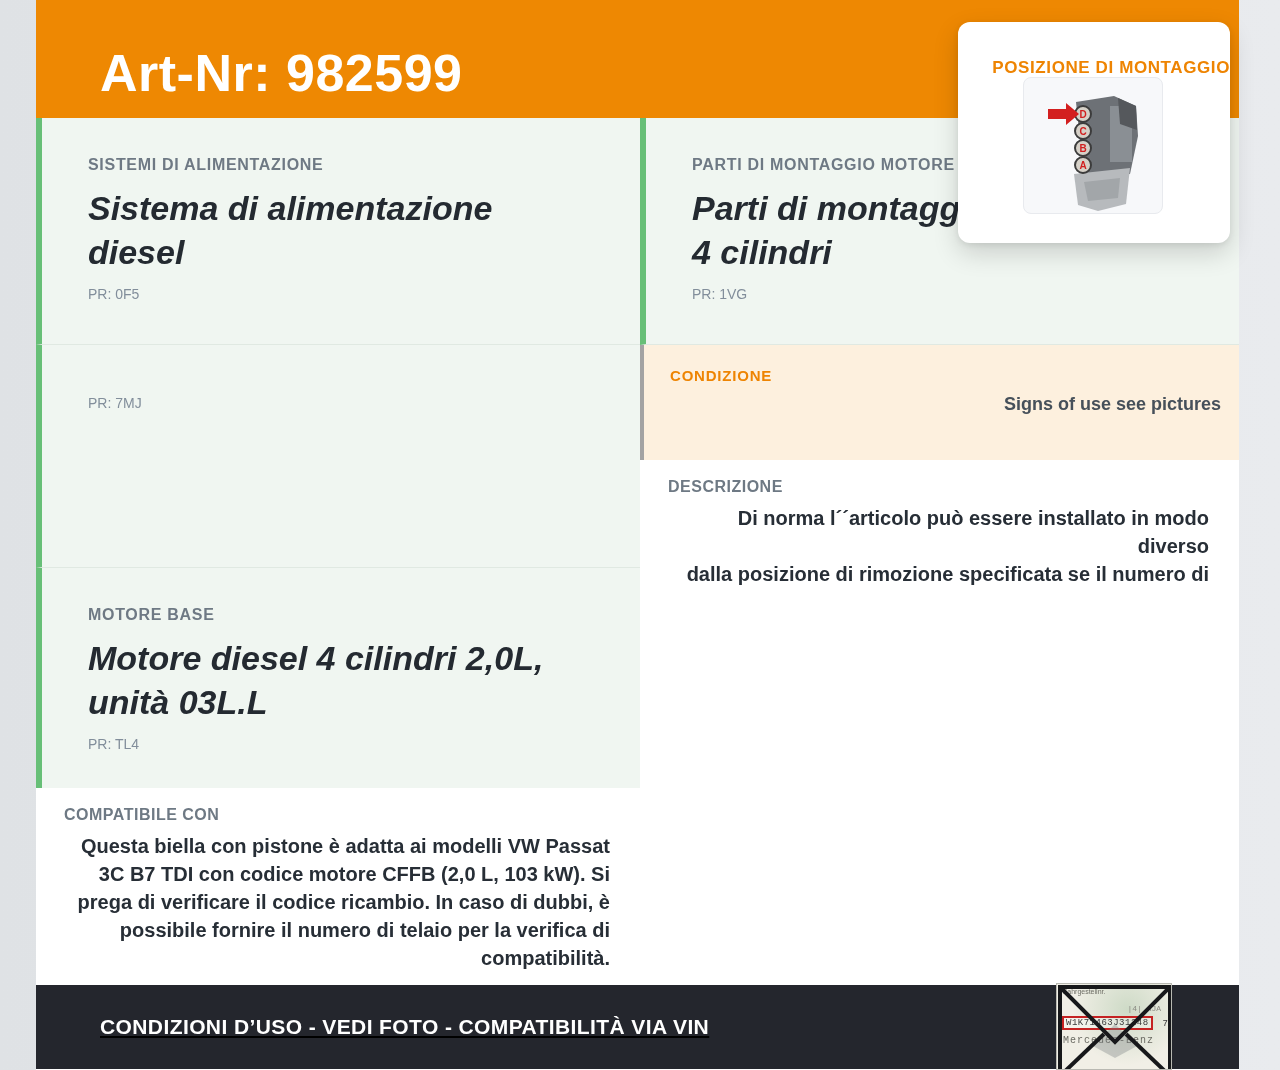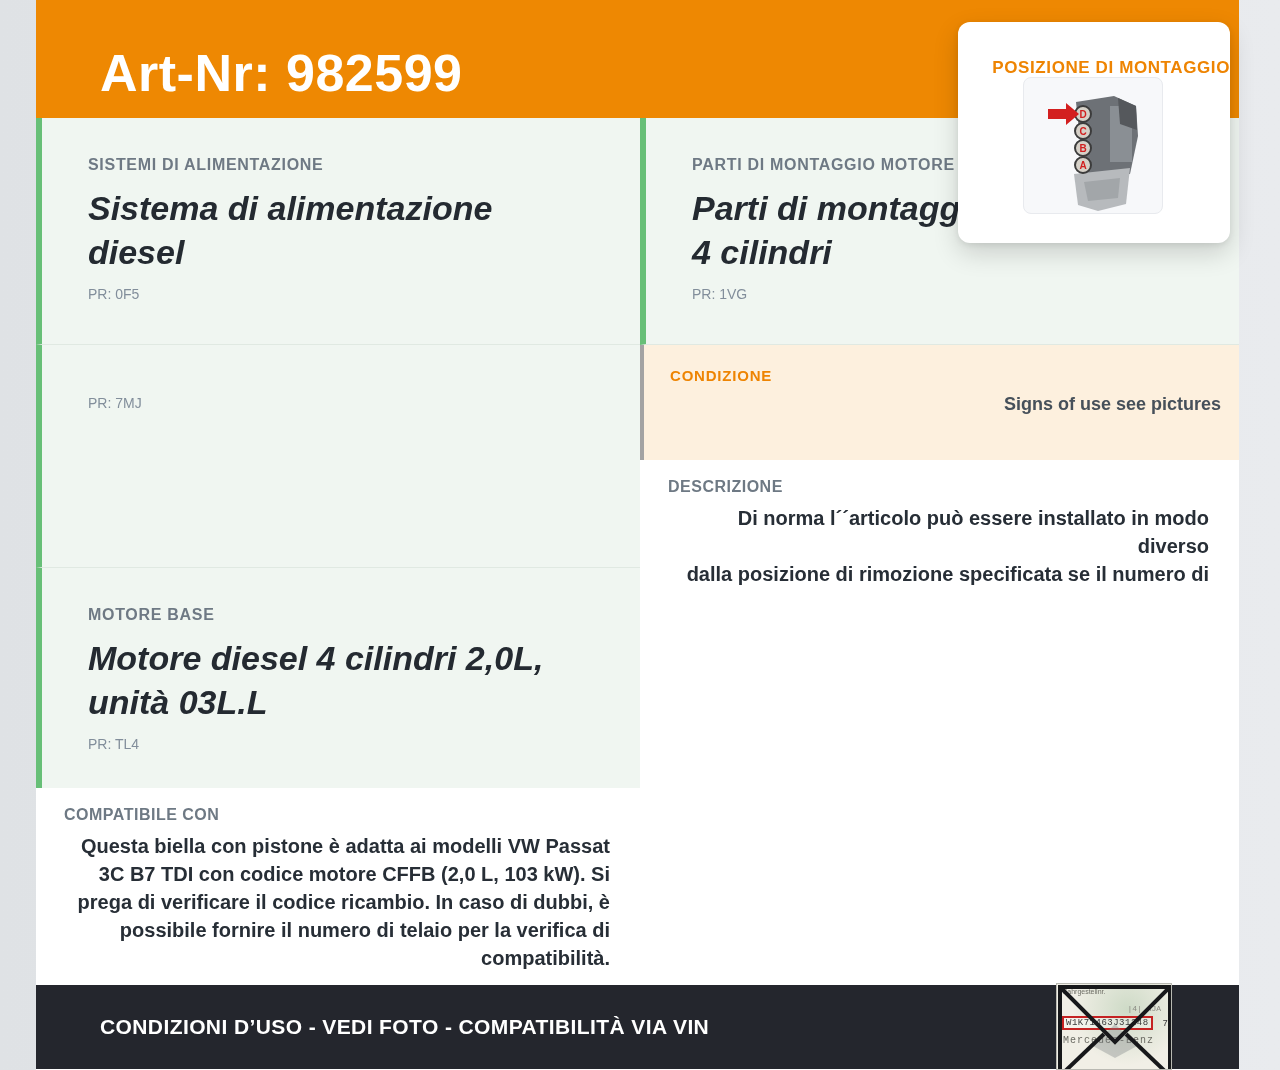--- a/index.html
+++ b/index.html
@@ -33,21 +33,21 @@
   .white-sec { background:#ffffff; padding:18px 30px 0 28px; overflow:hidden; }
   .white-sec .sec-label { letter-spacing:0.5px; }
   .white-sec .body { font-size:20px; line-height:28px; color:#272e36; margin-top:8px; white-space:pre-line; font-weight:bold; font-weight:600;text-align:right; }
   .h-compat { height:197px; }
   .h-desc { height:127px; }
 
   .cond-sec { height:115px; background:#fdf0de; border-left:4px solid #a3a3a3; padding:22px 18px 0 26px; overflow:hidden; }
   .cond-sec .sec-label { color:#ee8402; font-size:15px; letter-spacing:0.8px; }
   .cond-sec .body { font-size:18px; color:#46505a; margin-top:10px; font-weight:600;text-align:right; }
 
-  .footer-bar { height:84px; background:#24262d; display:flex; align-items:center; padding-left:64px; }
+  .footer-bar { height:84px; background:#24262d; display:flex; align-items:center; padding-left:64px;text-decoration:underline; }
   .footer-bar .txt { color:#ffffff; font-size:21px; font-weight:bold; letter-spacing:0.4px; }
 
   
   .pos-card {
     position:absolute; left:958px; top:22px; width:272px; height:221px;
     background:#ffffff; border-radius:12px;
     box-shadow:0 10px 26px rgba(0,0,0,0.16), 0 2px 6px rgba(0,0,0,0.08);
     text-align:right; padding-top:36px; z-index:5;
   }
   .pos-card .pos-title { color:#ee8402; font-size:17px; font-weight:bold; letter-spacing:0.6px; }

